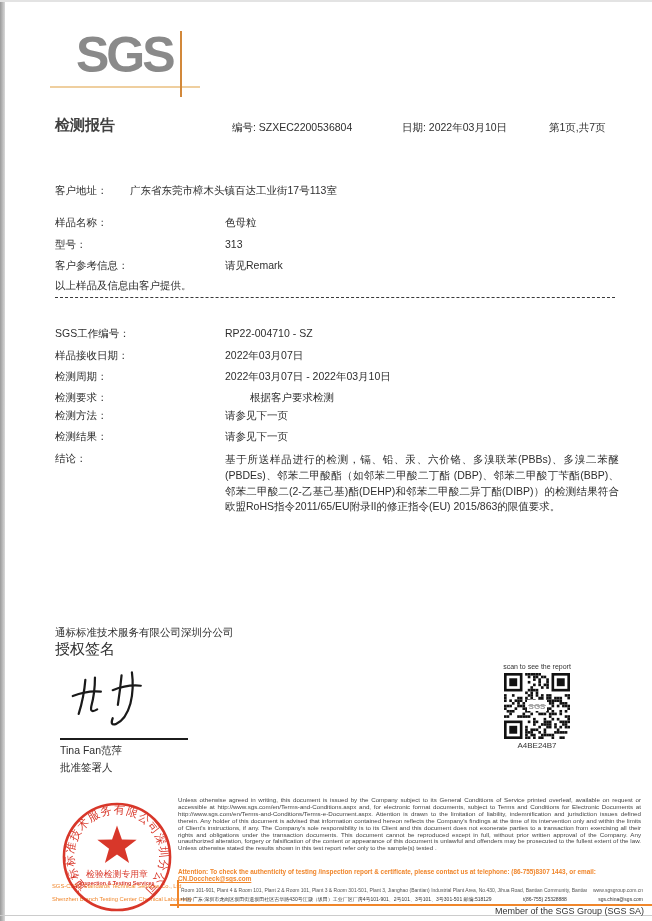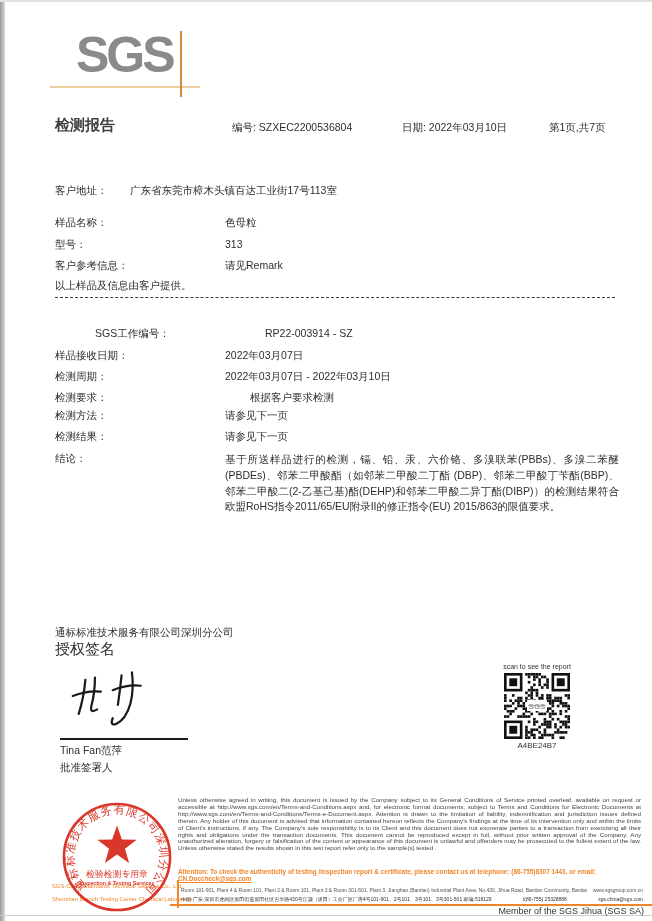--- a/index.html
+++ b/index.html
@@ -91,23 +91,23 @@
   <div class="row wide" style="top:259px;">
     <span class="lab">客户参考信息：</span>
     <span>请见Remark</span>
   </div>
   <div class="row" style="top:279px;">
     <span>以上样品及信息由客户提供。</span>
   </div>
 
   <div class="abs sep-dashed"></div>
 
-  <div class="row wide" style="top:327px;margin-left:40px;">
+  <div class="row wide" style="top:327px;">
     <span class="lab">SGS工作编号：</span>
-    <span>RP22-003914 - SZ</span>
+    <span>RP22-004710 - SZ</span>
   </div>
   <div class="row wide" style="top:349px;">
     <span class="lab">样品接收日期：</span>
     <span>2022年03月07日</span>
   </div>
   <div class="row wide" style="top:370px;">
     <span class="lab">检测周期：</span>
     <span>2022年03月07日 - 2022年03月10日</span>
   </div>
   <div class="row wide" style="top:391px;gap:25px;">
@@ -385,15 +385,15 @@
     <span>www.sgsgroup.com.cn</span>
   </div>
   <div class="abs addr addr2">
     <span style="overflow:hidden;">中国·广东·深圳市龙岗区坂田街道坂田社区吉华路430号江灏（坂田）工业厂区厂房4号101-901、2号101、3号101、3号301-501 邮编:518129</span>
     <span>t(86-755) 25328888</span>
     <span>sgs.china@sgs.com</span>
   </div>
 
   <div class="abs vline-orange"></div>
   <div class="abs hline-orange"></div>
-  <div class="abs member">Member of the SGS Jihua (SGS SA)</div>
+  <div class="abs member">Member of the SGS Group (SGS SA)</div>
 
 </div>
 
 </body></html>

